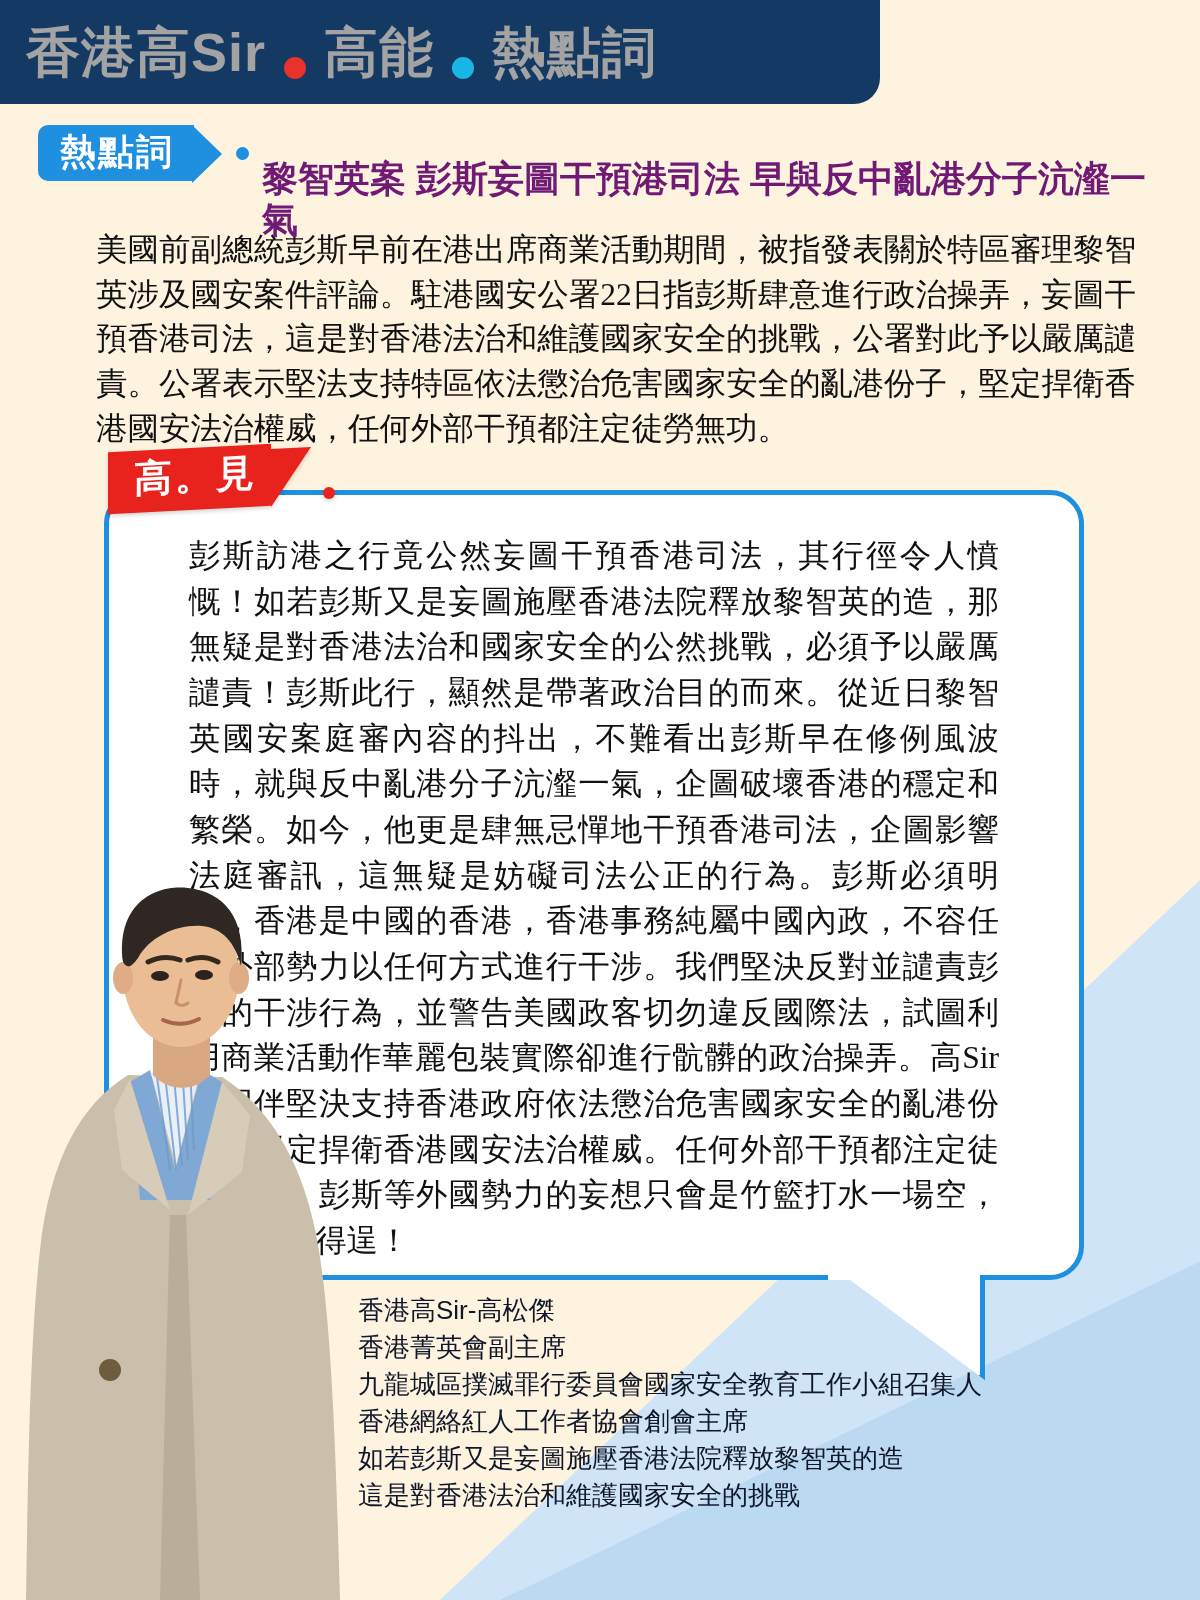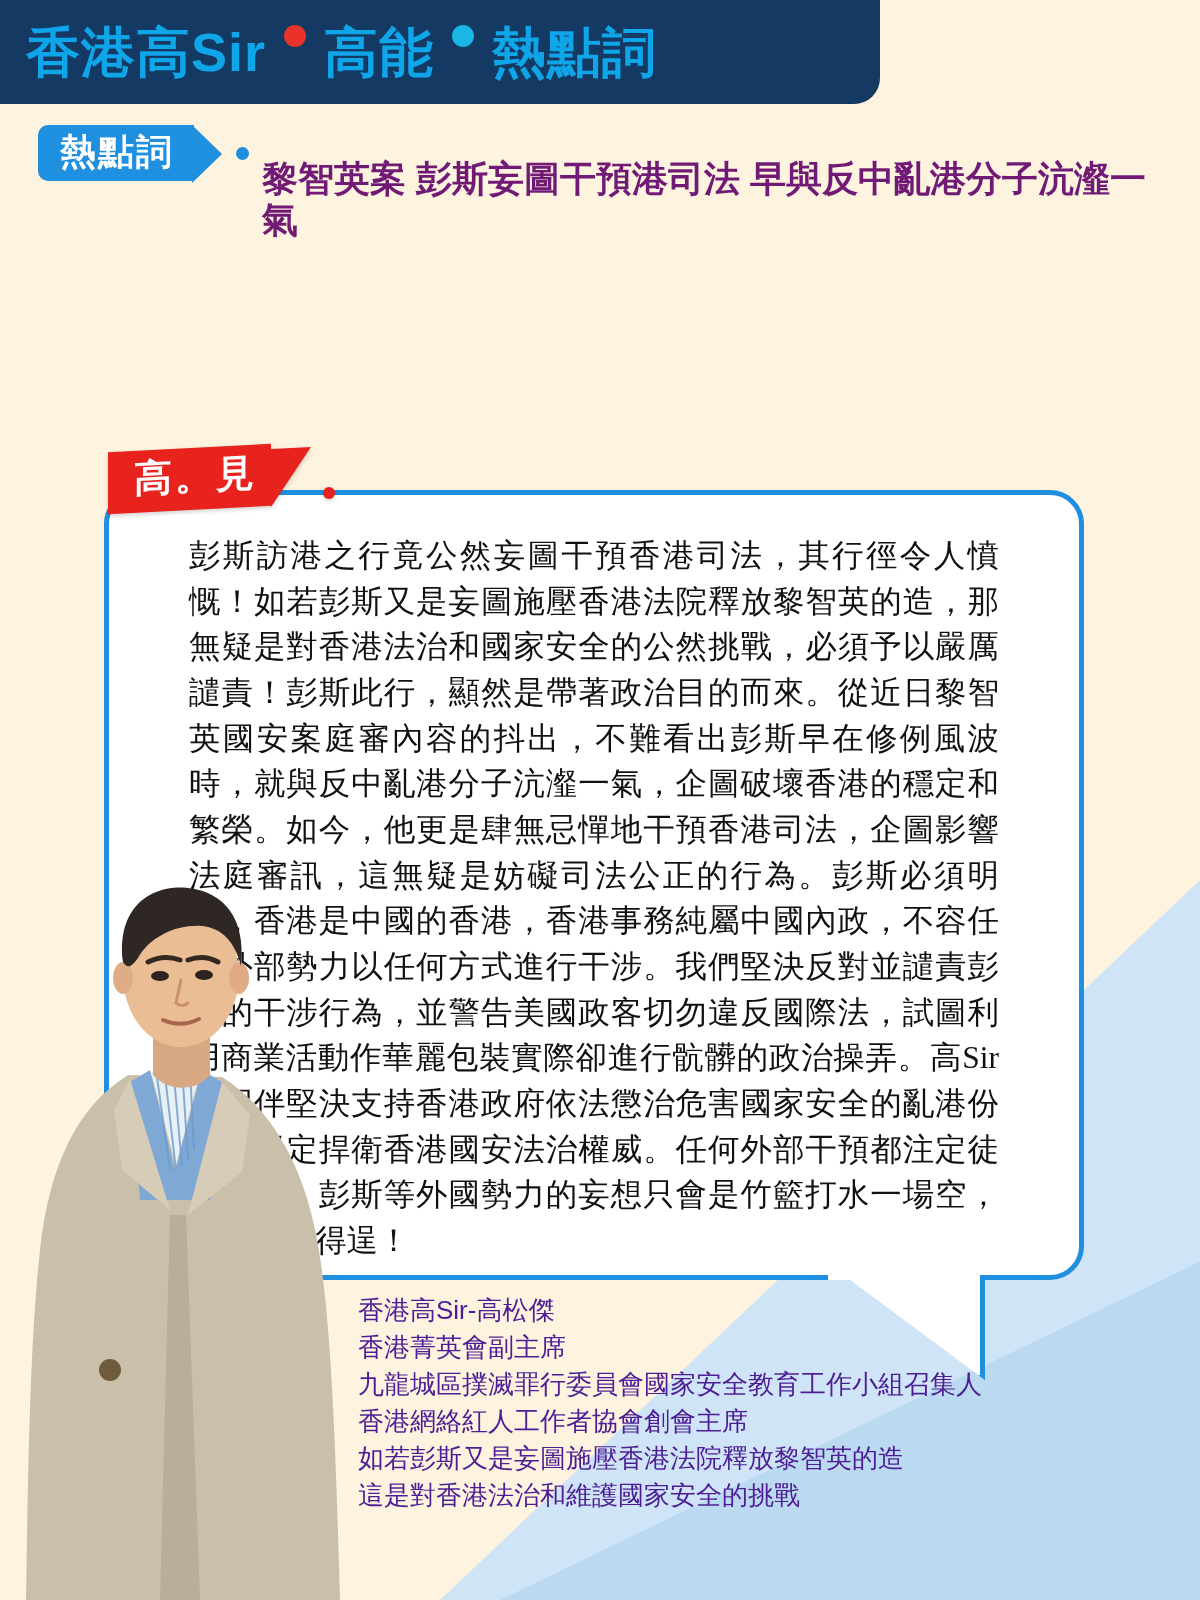--- a/index.html
+++ b/index.html
@@ -52,29 +52,29 @@
     height: 104px;
     background: #143a63;
     border-bottom-right-radius: 26px;
     display: flex;
     align-items: center;
     padding-left: 26px;
     box-sizing: border-box;
     z-index: 5;
   }
   .masthead-title {
-    color: #0ea5e9;
+    color: #a3a3a3;
     font-family: "Liberation Sans", sans-serif;
     font-weight: bold;
     font-size: 54px;
     letter-spacing: 1px;
     line-height: 1;
     white-space: nowrap;
     display: flex;
-    align-items: flex-start;
+    align-items: flex-end;
   }
   .dot {
     display: inline-block;
     width: 22px;
     height: 22px;
     border-radius: 50%;
     margin: 0 18px;
     flex: 0 0 auto;
   }
   .dot-red { background: #e8322a; }
@@ -236,21 +236,21 @@
 
   
   .signature {
     position: absolute;
     left: 358px;
     top: 1292px;
     z-index: 10;
     font-family: "Liberation Sans", sans-serif;
     font-size: 26px;
     line-height: 1.42;
-    color: #4c1d95;
+    color: #0f172a;
   }
   .signature div { white-space: nowrap; }
 
   
   .portrait {
     position: absolute;
     left: 10px;
     bottom: 0;
     width: 360px;
     height: 730px;
@@ -275,20 +275,21 @@
     </div>
   </div>
 
   <div class="ribbon">
     <div class="ribbon-tag">熱點詞</div>
     <div class="ribbon-dot"></div>
   </div>
 
   <div class="headline">黎智英案 彭斯妄圖干預港司法 早與反中亂港分子沆瀣一氣</div>
 
+  <div class="lede">美國前副總統彭斯早前在港出席商業活動期間，被指發表關於特區審理黎智英涉及國安案件評論。駐港國安公署22日指彭斯肆意進行政治操弄，妄圖干預香港司法，這是對香港法治和維護國家安全的挑戰，公署對此予以嚴厲譴責。公署表示堅法支持特區依法懲治危害國家安全的亂港份子，堅定捍衛香港國安法治權威，任何外部干預都注定徒勞無功。</div>
 
   <div class="flag">
     <div class="flag-body">高。見</div>
     <div class="flag-tail"></div>
     <div class="flag-dot"></div>
   </div>
 
   <div class="bubble">
     <div class="bubble-text">彭斯訪港之行竟公然妄圖干預香港司法，其行徑令人憤慨！如若彭斯又是妄圖施壓香港法院釋放黎智英的造，那無疑是對香港法治和國家安全的公然挑戰，必須予以嚴厲譴責！彭斯此行，顯然是帶著政治目的而來。從近日黎智英國安案庭審內容的抖出，不難看出彭斯早在修例風波時，就與反中亂港分子沆瀣一氣，企圖破壞香港的穩定和繁榮。如今，他更是肆無忌憚地干預香港司法，企圖影響法庭審訊，這無疑是妨礙司法公正的行為。彭斯必須明白，香港是中國的香港，香港事務純屬中國內政，不容任何外部勢力以任何方式進行干涉。我們堅決反對並譴責彭斯的干涉行為，並警告美國政客切勿違反國際法，試圖利用商業活動作華麗包裝實際卻進行骯髒的政治操弄。高Sir和同伴堅決支持香港政府依法懲治危害國家安全的亂港份子，堅定捍衛香港國安法治權威。任何外部干預都注定徒勞無功，彭斯等外國勢力的妄想只會是竹籃打水一場空，永遠無法得逞！</div>
   </div>

